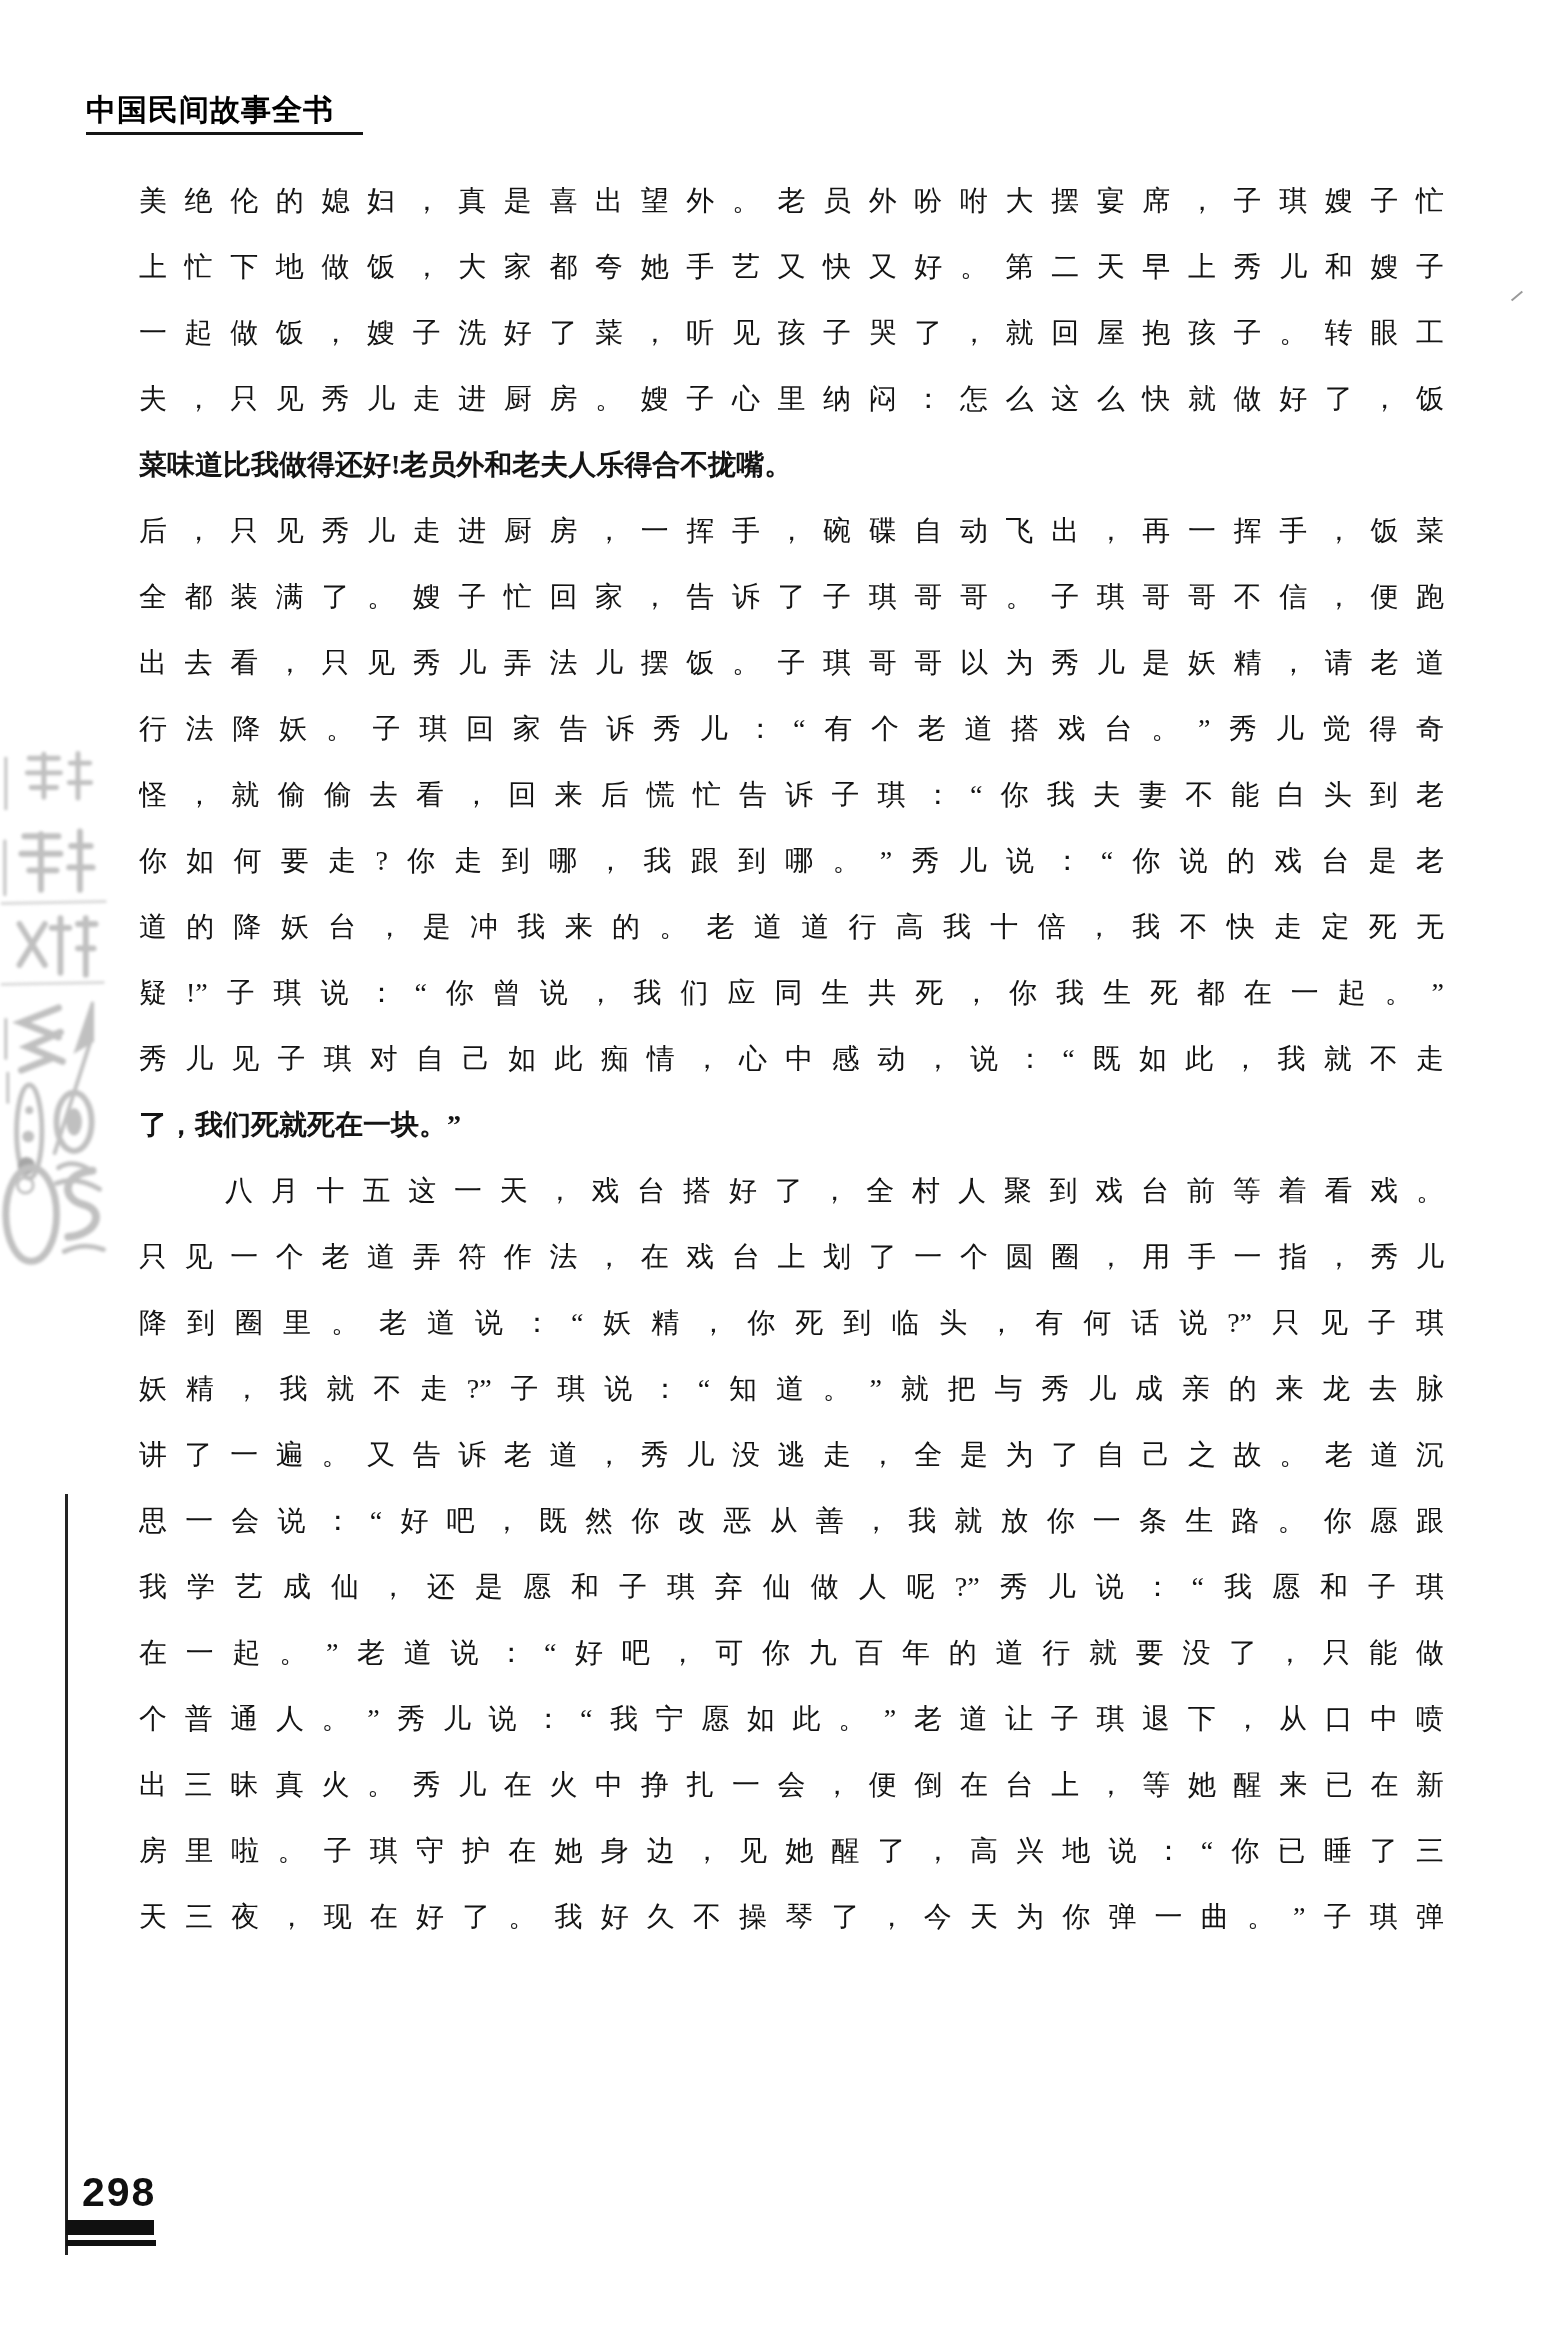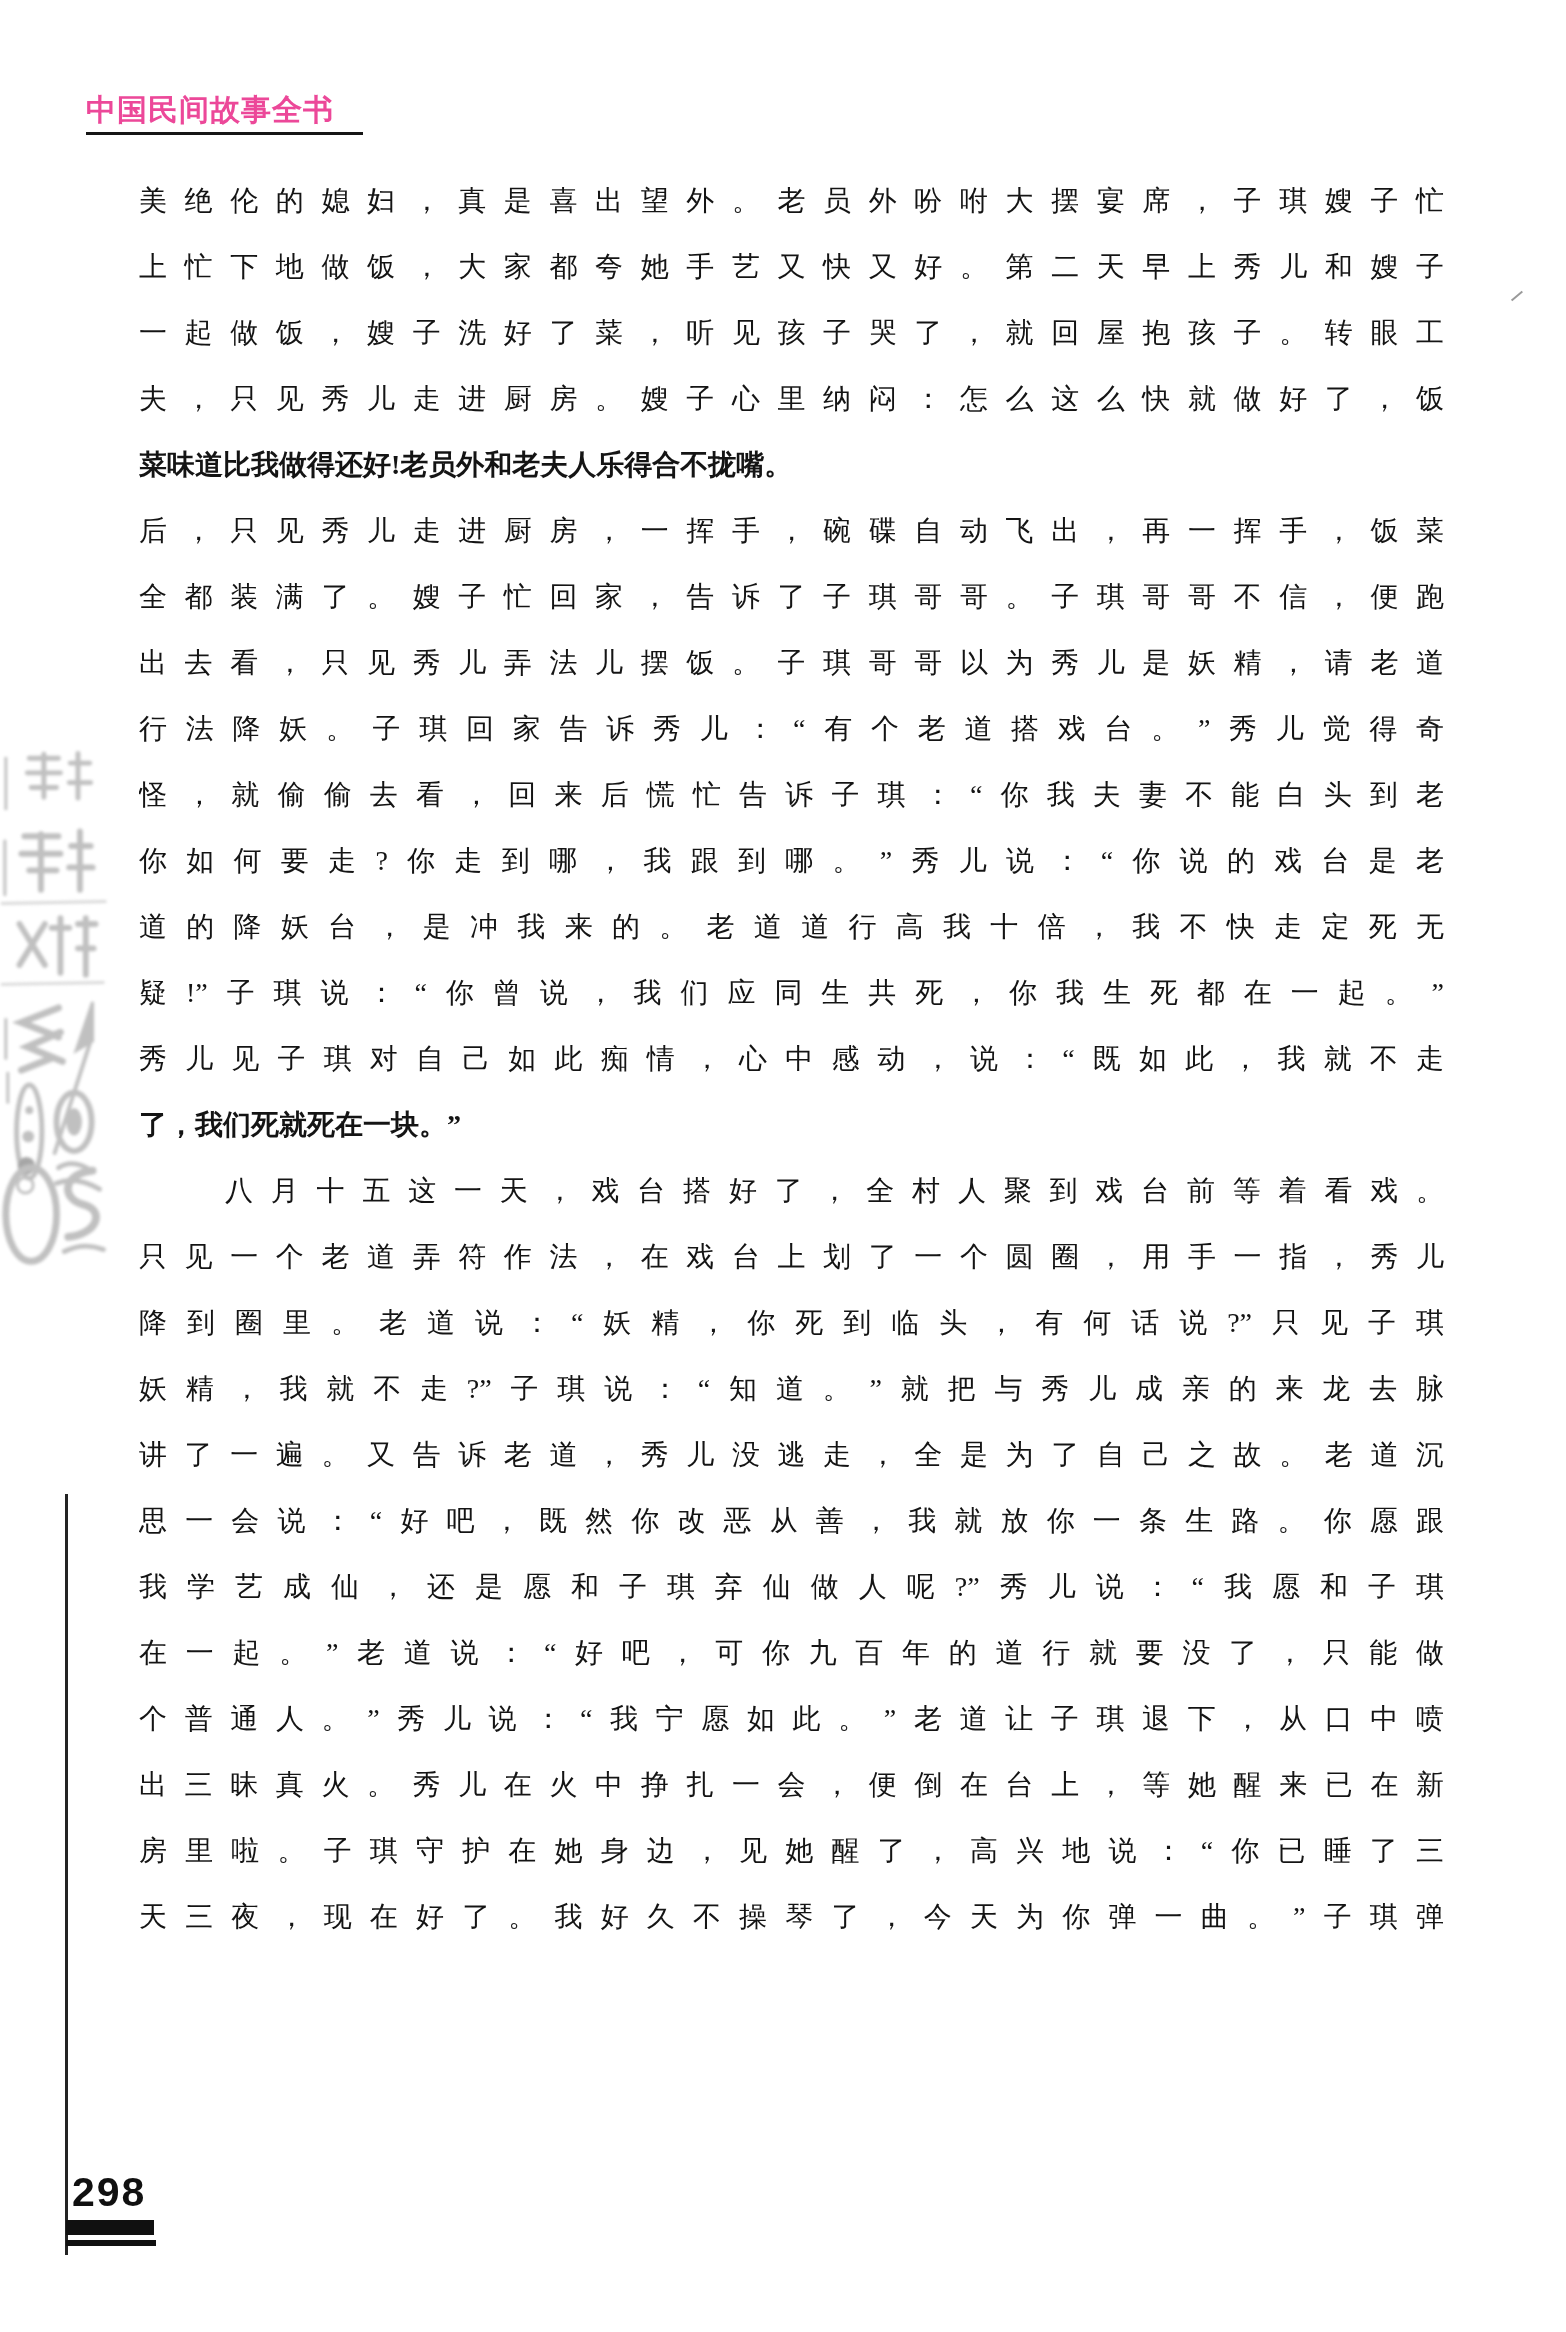--- a/index.html
+++ b/index.html
@@ -4,37 +4,37 @@
 <style>
   html,body{margin:0;padding:0;background:#e9e9e9;}
   .page{
     position:relative;width:1566px;height:2333px;background:#ffffff;
     font-family:"Liberation Serif","DejaVu Serif",serif;color:#1c1c1c;overflow:hidden;
   }
   
   .header-title{
     position:absolute;left:86px;top:90px;
     font-family:"Liberation Sans","DejaVu Sans",sans-serif;
-    font-weight:700;font-size:30px;letter-spacing:1px;color:#ec4899;white-space:nowrap;
+    font-weight:700;font-size:30px;letter-spacing:1px;color:#000000;white-space:nowrap;
   }
   .header-underline{position:absolute;left:86px;top:132px;width:277px;height:2.9px;background:#161616;}
   
   .story{
     position:absolute;left:139px;top:168px;width:1305px;
     font-size:28px;line-height:66px;color:#141414;
   }
   .line{text-align:justify;text-align-last:justify;height:66px;overflow:hidden;}
   .line.indent{text-indent:86px;}
   .line.para-end{text-align-last:left;font-weight:bold;}
   
   .margin-art{position:absolute;left:0;top:727px;width:117px;height:546px;opacity:.55;}
   
   .fold-line{position:absolute;left:65px;top:1494px;width:2.9px;height:761px;background:#232323;}
   .pagenum{
-    position:absolute;left:72px;top:2169px;
+    position:absolute;left:82px;top:2169px;
     font-family:"Liberation Sans","DejaVu Sans",sans-serif;
     font-weight:700;font-size:41px;letter-spacing:2px;color:#101010;
   }
   .bar-thick{position:absolute;left:66px;top:2220px;width:88px;height:14.6px;background:#101010;}
   .bar-thin{position:absolute;left:66px;top:2240px;width:90px;height:5.9px;background:#101010;}
   .speck{position:absolute;left:1510px;top:295px;width:13.7px;height:2px;background:#9a9a9a;transform:rotate(-40deg);}
 </style>
 </head>
 <body>
 

